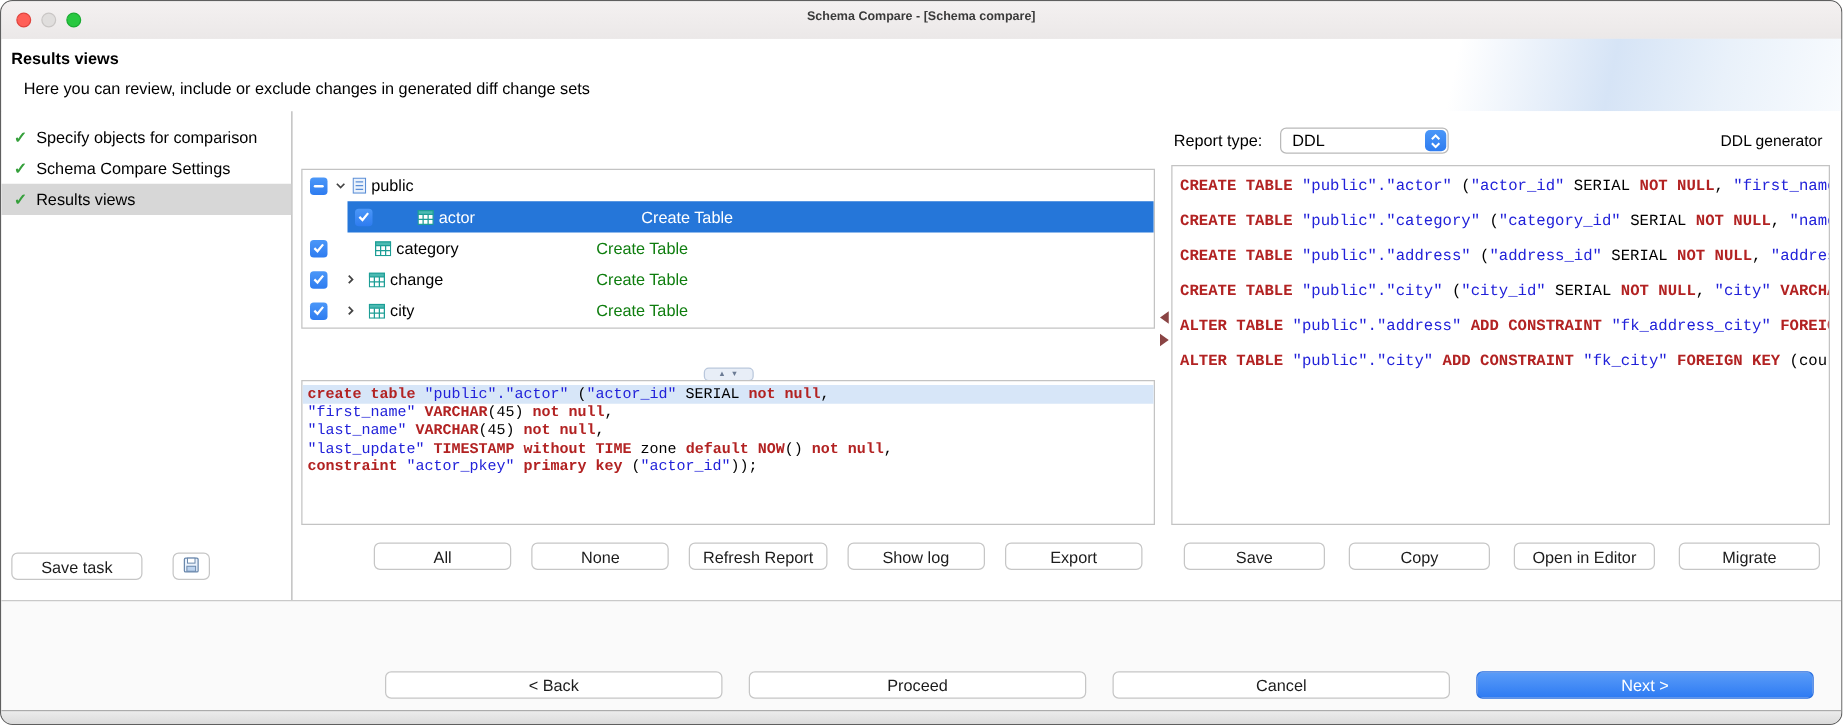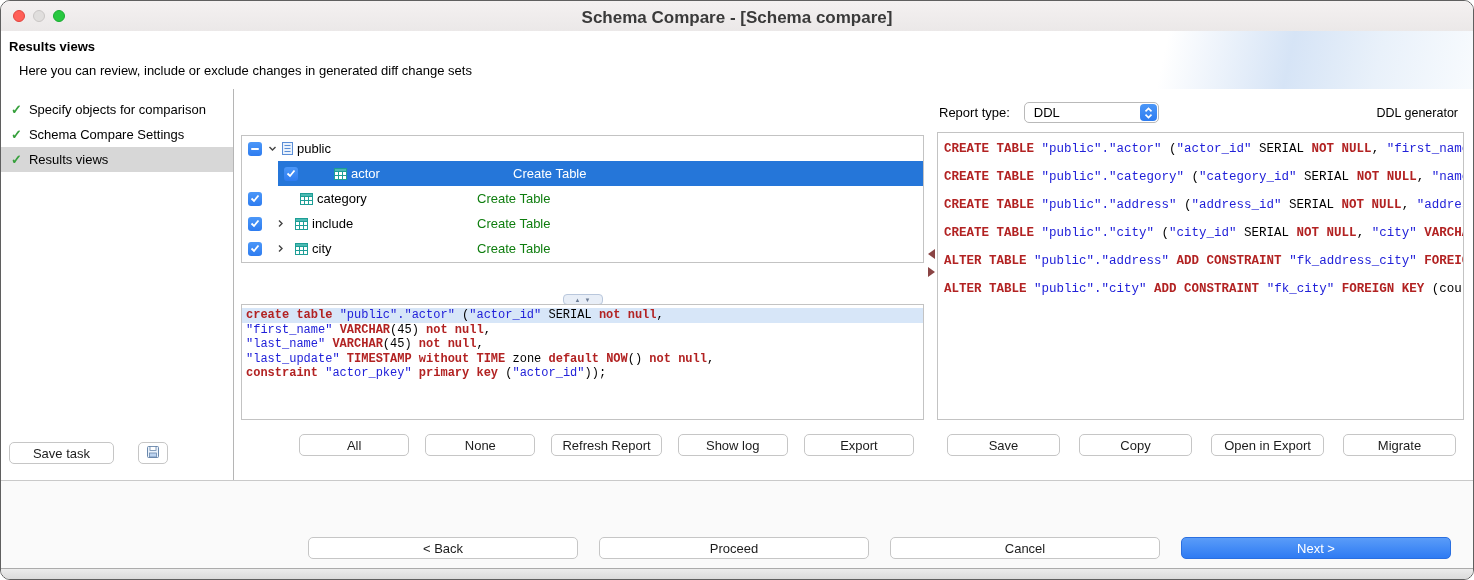--- a/index.html
+++ b/index.html
@@ -8,21 +8,21 @@
     overflow:hidden;background:#fff;}
 
   
   .titlebar{position:absolute;top:0;left:0;right:0;height:30px;
     background:linear-gradient(#f4f1f1,#ebe8e8);border-bottom:1px solid #c8c4c4;}
   .traffic{position:absolute;top:9px;left:12px;display:flex;gap:8px;}
   .light{width:12px;height:12px;border-radius:50%;box-sizing:border-box;}
   .light.red{background:#ff5f57;border:1px solid #e0443e;}
   .light.gray{background:#e0dedd;border:1px solid #c9c6c5;}
   .light.green{background:#28c840;border:1px solid #1aab32;}
-  .title-text{position:absolute;left:0;right:0;top:7px;text-align:center;font-size:17px;
+  .title-text{position:absolute;left:0;right:0;top:7px;text-align:center;font-size:10px;
     font-weight:bold;color:#3a3a3a;}
 
   
   .header{position:absolute;top:30px;left:0;right:0;height:58px;background:#fff;}
   .swoosh{position:absolute;right:0;top:0;width:440px;height:58px;
     background:linear-gradient(102deg,rgba(216,230,247,0) 30%,#d6e4f6 58%,#e9f1fa 78%,#f8fbfe 100%);}
   .header-title{position:absolute;left:8px;top:8px;font-size:13px;font-weight:bold;color:#000;}
   .header-sub{position:absolute;left:18px;top:32px;font-size:13px;color:#000;}
 
   
@@ -242,21 +242,21 @@
           </span>
           <span class="ticon" style="margin-left:10px;">
             <svg width="13" height="12" viewBox="0 0 13 12">
                 <rect x="0.5" y="0.5" width="12" height="11" fill="#fff" stroke="#1d9e96"></rect>
                 <rect x="0.5" y="0.5" width="12" height="3" fill="#4cbab2" stroke="#1d9e96"></rect>
                 <line x1="4.5" y1="3.5" x2="4.5" y2="11.5" stroke="#1d9e96"></line>
                 <line x1="8.5" y1="3.5" x2="8.5" y2="11.5" stroke="#1d9e96"></line>
                 <line x1="0.5" y1="7.5" x2="12.5" y2="7.5" stroke="#1d9e96"></line>
               </svg>
           </span>
-          <span class="tlabel">include</span>
+          <span class="tlabel">change</span>
           <span class="taction">Create Table</span>
         </div>
 
         <div class="trow">
           <span class="cb">
             <svg width="10" height="9" viewBox="0 0 10 9">
                 <path d="M1.5 4.5 L4 7 L8.5 1.5" stroke="#fff" stroke-width="1.8" fill="none"></path>
               </svg>
           </span>
           <span class="chev" style="margin-left:13px;">
@@ -325,21 +325,21 @@
           <div class="sql-line"><span class="t-kw">CREATE TABLE</span><span class="t-pl"> </span><span class="t-str">"public"."category"</span><span class="t-pl"> (</span><span class="t-str">"category_id"</span><span class="t-pl"> SERIAL </span><span class="t-kw">NOT NULL</span><span class="t-pl">, </span><span class="t-str">"name</span></div>
           <div class="sql-line"><span class="t-kw">CREATE TABLE</span><span class="t-pl"> </span><span class="t-str">"public"."address"</span><span class="t-pl"> (</span><span class="t-str">"address_id"</span><span class="t-pl"> SERIAL </span><span class="t-kw">NOT NULL</span><span class="t-pl">, </span><span class="t-str">"addres</span></div>
           <div class="sql-line"><span class="t-kw">CREATE TABLE</span><span class="t-pl"> </span><span class="t-str">"public"."city"</span><span class="t-pl"> (</span><span class="t-str">"city_id"</span><span class="t-pl"> SERIAL </span><span class="t-kw">NOT NULL</span><span class="t-pl">, </span><span class="t-str">"city"</span><span class="t-pl"> </span><span class="t-kw">VARCHA</span></div>
           <div class="sql-line"><span class="t-kw">ALTER TABLE</span><span class="t-pl"> </span><span class="t-str">"public"."address"</span><span class="t-pl"> </span><span class="t-kw">ADD CONSTRAINT</span><span class="t-pl"> </span><span class="t-str">"fk_address_city"</span><span class="t-pl"> </span><span class="t-kw">FOREIG</span></div>
           <div class="sql-line"><span class="t-kw">ALTER TABLE</span><span class="t-pl"> </span><span class="t-str">"public"."city"</span><span class="t-pl"> </span><span class="t-kw">ADD CONSTRAINT</span><span class="t-pl"> </span><span class="t-str">"fk_city"</span><span class="t-pl"> </span><span class="t-kw">FOREIGN KEY</span><span class="t-pl"> (cou</span></div>
         </div>
 
       <div class="right-buttons">
         <div class="btn">Save</div>
         <div class="btn">Copy</div>
-        <div class="btn">Open in Export</div>
+        <div class="btn">Open in Editor</div>
         <div class="btn">Migrate</div>
       </div>
     </div>
   </div>
 
   <div class="footer">
     <div class="wizard-buttons">
       <div class="btn">&lt; Back</div>
       <div class="btn">Proceed</div>
       <div class="btn">Cancel</div>

